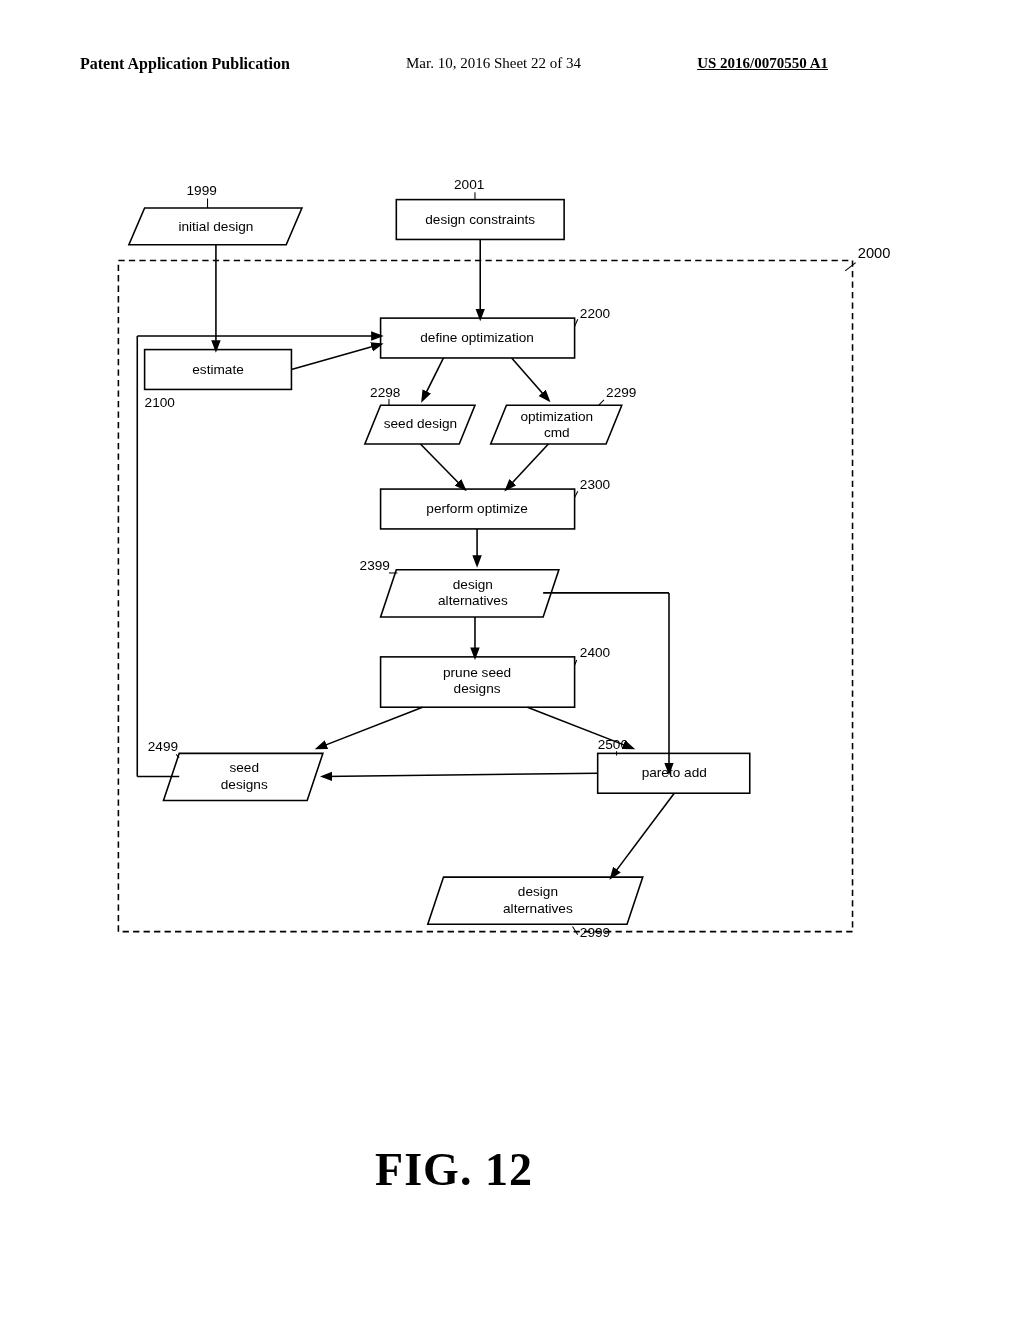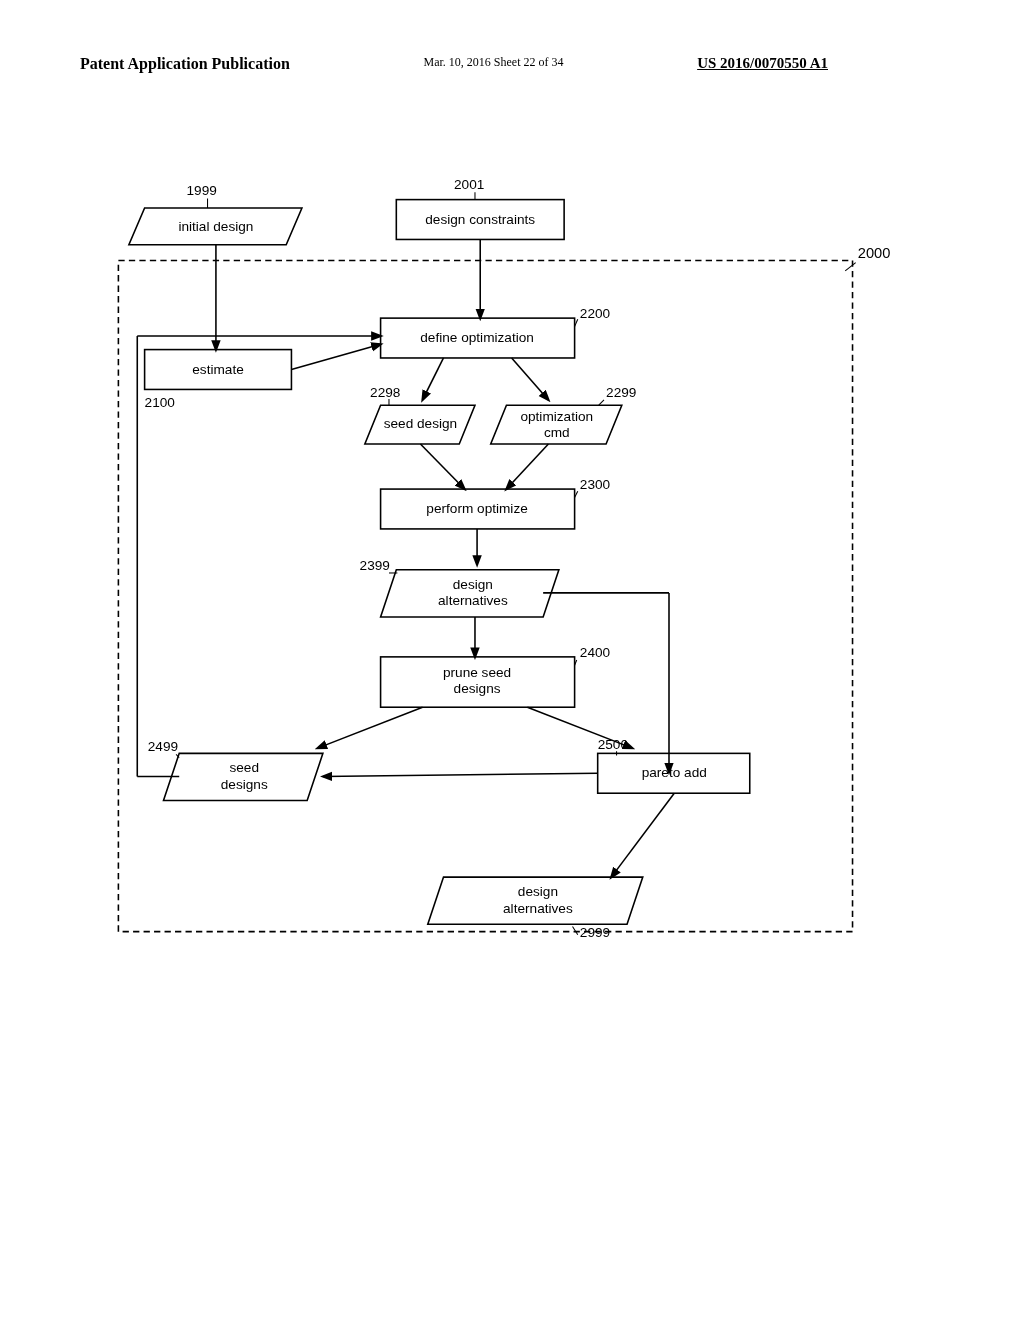--- a/index.html
+++ b/index.html
@@ -26,21 +26,21 @@
       justify-content: space-between;
       align-items: flex-start;
       padding: 55px 80px 20px 80px;
       font-size: 15px;
     }
     .header-left {
       font-weight: bold;
       font-size: 16px;
     }
     .header-center {
-      font-size: 12px;
+      font-size: 15px;
       text-align: right;
     }
     .header-right {
       font-size: 15px;
       font-weight: bold;
       text-decoration: underline;
     }
 
     
     .diagram-area {
@@ -195,14 +195,15 @@
 
       <defs>
         <marker id="arrow" markerWidth="8" markerHeight="8" refX="6" refY="3" orient="auto">
           <path d="M0,0 L0,6 L8,3 z" fill="#000"></path>
         </marker>
       </defs>
 
     </svg>
   </div>
 
+  <div class="fig-label">FIG. 12</div>
 
 </div>
 
 </body></html>

